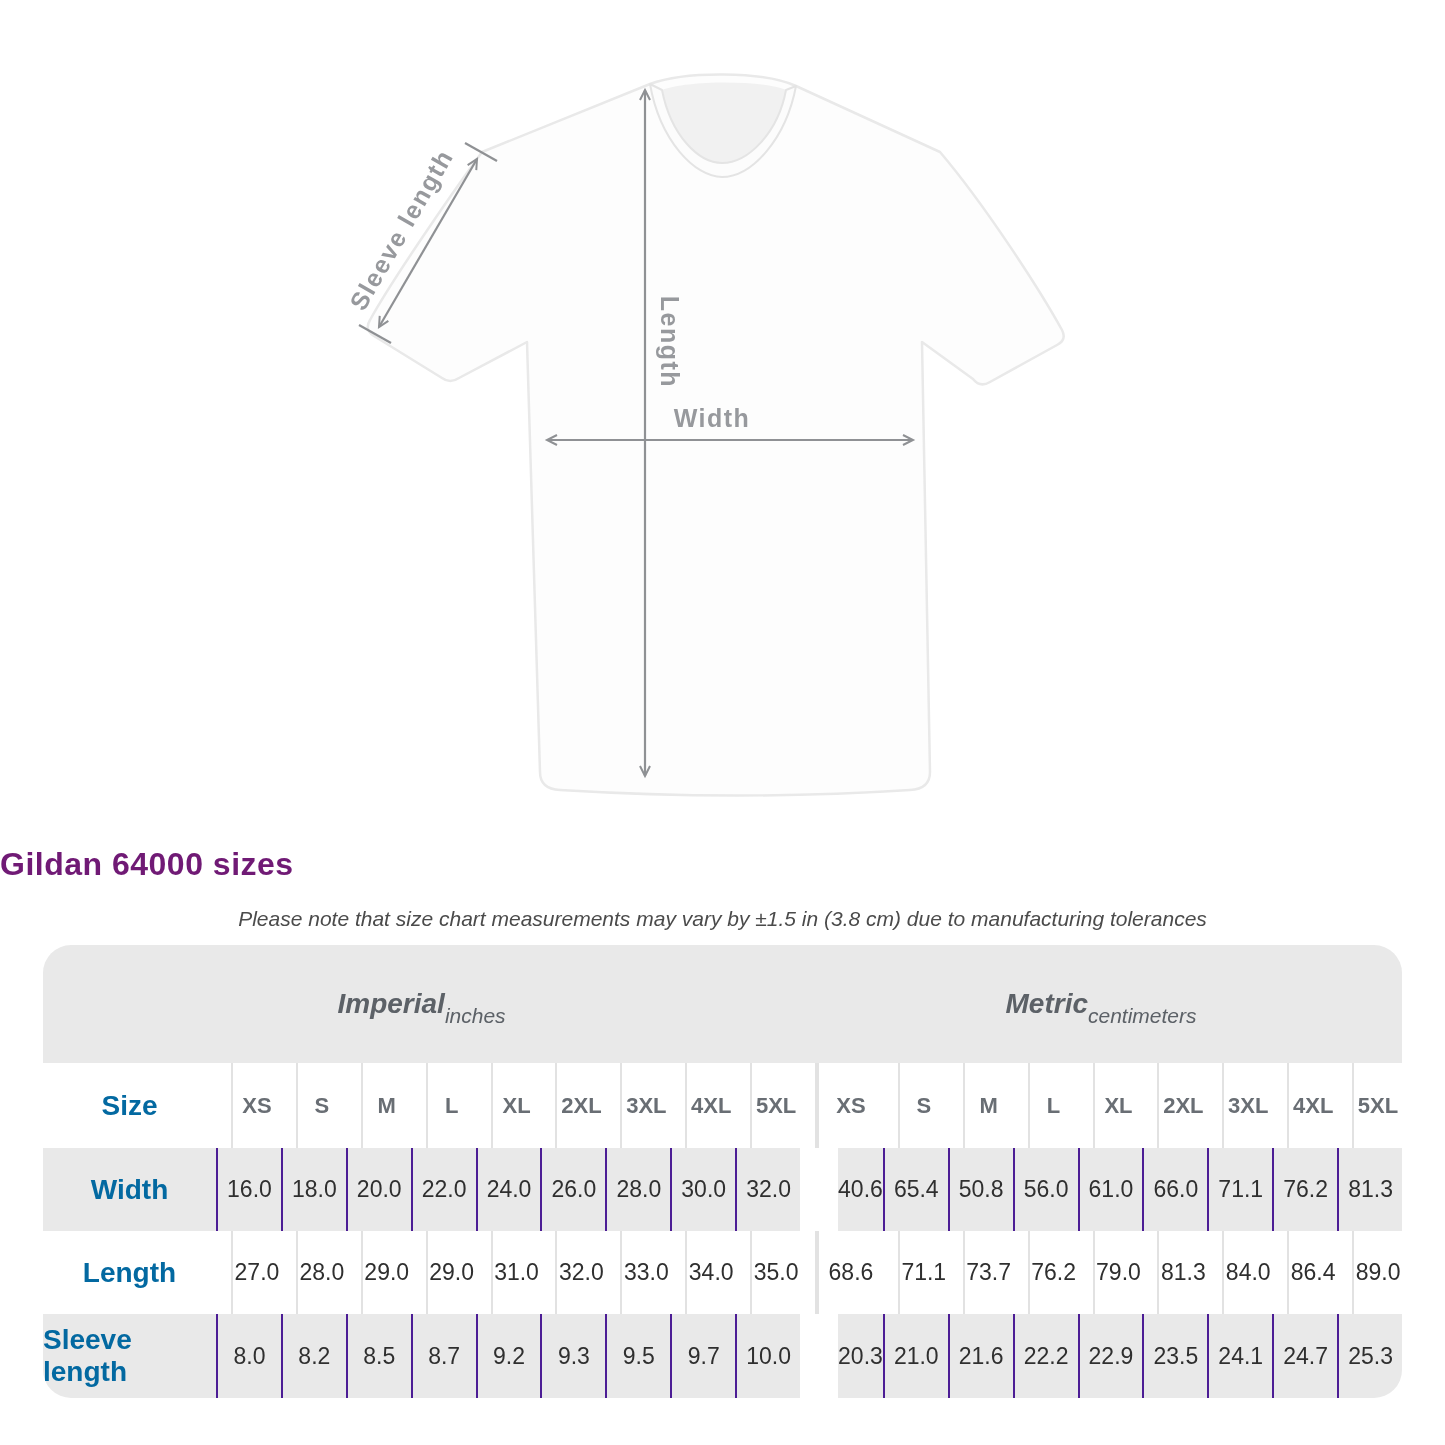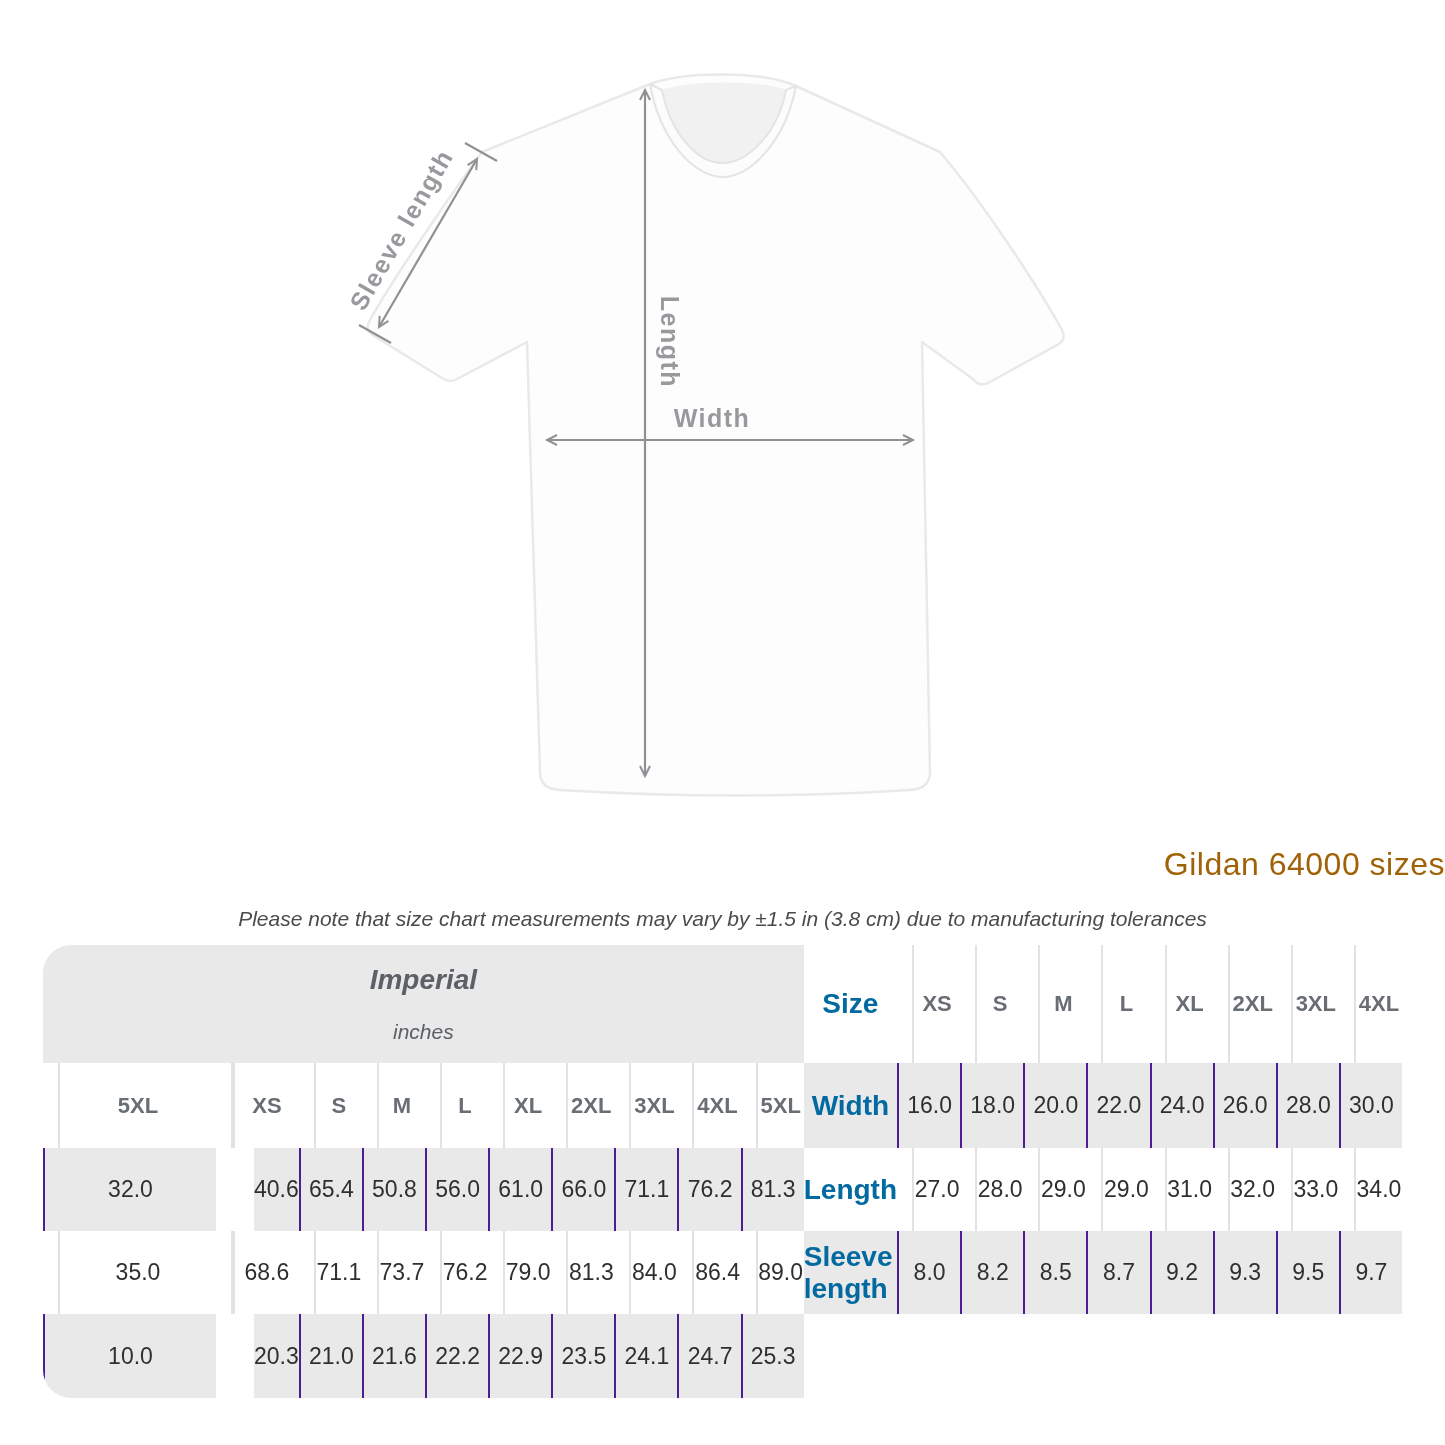--- a/index.html
+++ b/index.html
@@ -3,34 +3,34 @@
 <meta charset="utf-8">
 <style>
   html,body{margin:0;padding:0;background:#ffffff;}
   .page{
     position:relative;width:1445px;height:1445px;background:#ffffff;
     font-family:"Liberation Sans",sans-serif;overflow:hidden;
   }
   .shirt-svg{position:absolute;left:0;top:0;}
   .dim-label{font-family:"Liberation Sans",sans-serif;font-weight:bold;font-size:25px;fill:#97999d;letter-spacing:1.5px;}
   .page-title{
-    position:absolute;left:0;top:846px;width:100%;margin:0;text-align:right;
-    font-size:32px;font-weight:normal;color:#a16207;letter-spacing:.5px;
+    position:absolute;left:0;top:846px;width:100%;margin:0;text-align:left;
+    font-size:32px;font-weight:bold;color:#701a75;letter-spacing:.5px;
   }
   .page-note{
     position:absolute;left:0;top:907px;width:100%;margin:0;text-align:center;
     font-size:21px;font-style:italic;color:#4b4b4b;
   }
   .tbl{
     position:absolute;left:43px;top:945px;width:1359px;height:453px;
     display:grid;grid-template-columns:173px repeat(18,1fr);
     grid-template-rows:118px 85px 83px 83px 84px;
     border-radius:28px;overflow:hidden;
   }
-  .band{background:#e9e9e9;display:flex;flex-direction:column;align-items:center;justify-content:center;}
+  .band{background:#e9e9e9;display:flex;flex-direction:row;align-items:center;justify-content:center;}
   .band.imp{grid-column:1 / 11;}
   .band.met{grid-column:11 / 20;}
   .band-title{font-size:28px;font-weight:bold;font-style:italic;color:#5c6167;}
   .band-sub{font-size:21px;font-style:italic;color:#5c6167;margin-top:24px;}
   .cell{display:flex;align-items:center;justify-content:center;}
   .w{background:#ffffff;}
   .g{background:#e9e9e9;}
   .hdr{font-weight:bold;color:#696e74;font-size:22px;}
   .lbl{font-weight:bold;color:#0369a1;font-size:28px;}
   .val{color:#2f2f2f;font-size:23px;}
@@ -99,20 +99,24 @@
   </svg>
 
   <h1 class="page-title">Gildan 64000 sizes</h1>
   <p class="page-note">Please note that size chart measurements may vary by ±1.5 in (3.8 cm) due to manufacturing tolerances</p>
 
   <div class="tbl">
 
     <div class="band imp">
       <div class="band-title">Imperial</div>
       <div class="band-sub">inches</div>
+    </div>
+    <div class="band met">
+      <div class="band-title">Metric</div>
+      <div class="band-sub">centimeters</div>
     </div>
 
     <div class="cell w lbl">Size</div>
     <div class="cell w hdr sep">XS</div>
     <div class="cell w hdr sep">S</div>
     <div class="cell w hdr sep">M</div>
     <div class="cell w hdr sep">L</div>
     <div class="cell w hdr sep">XL</div>
     <div class="cell w hdr sep">2XL</div>
     <div class="cell w hdr sep">3XL</div>

